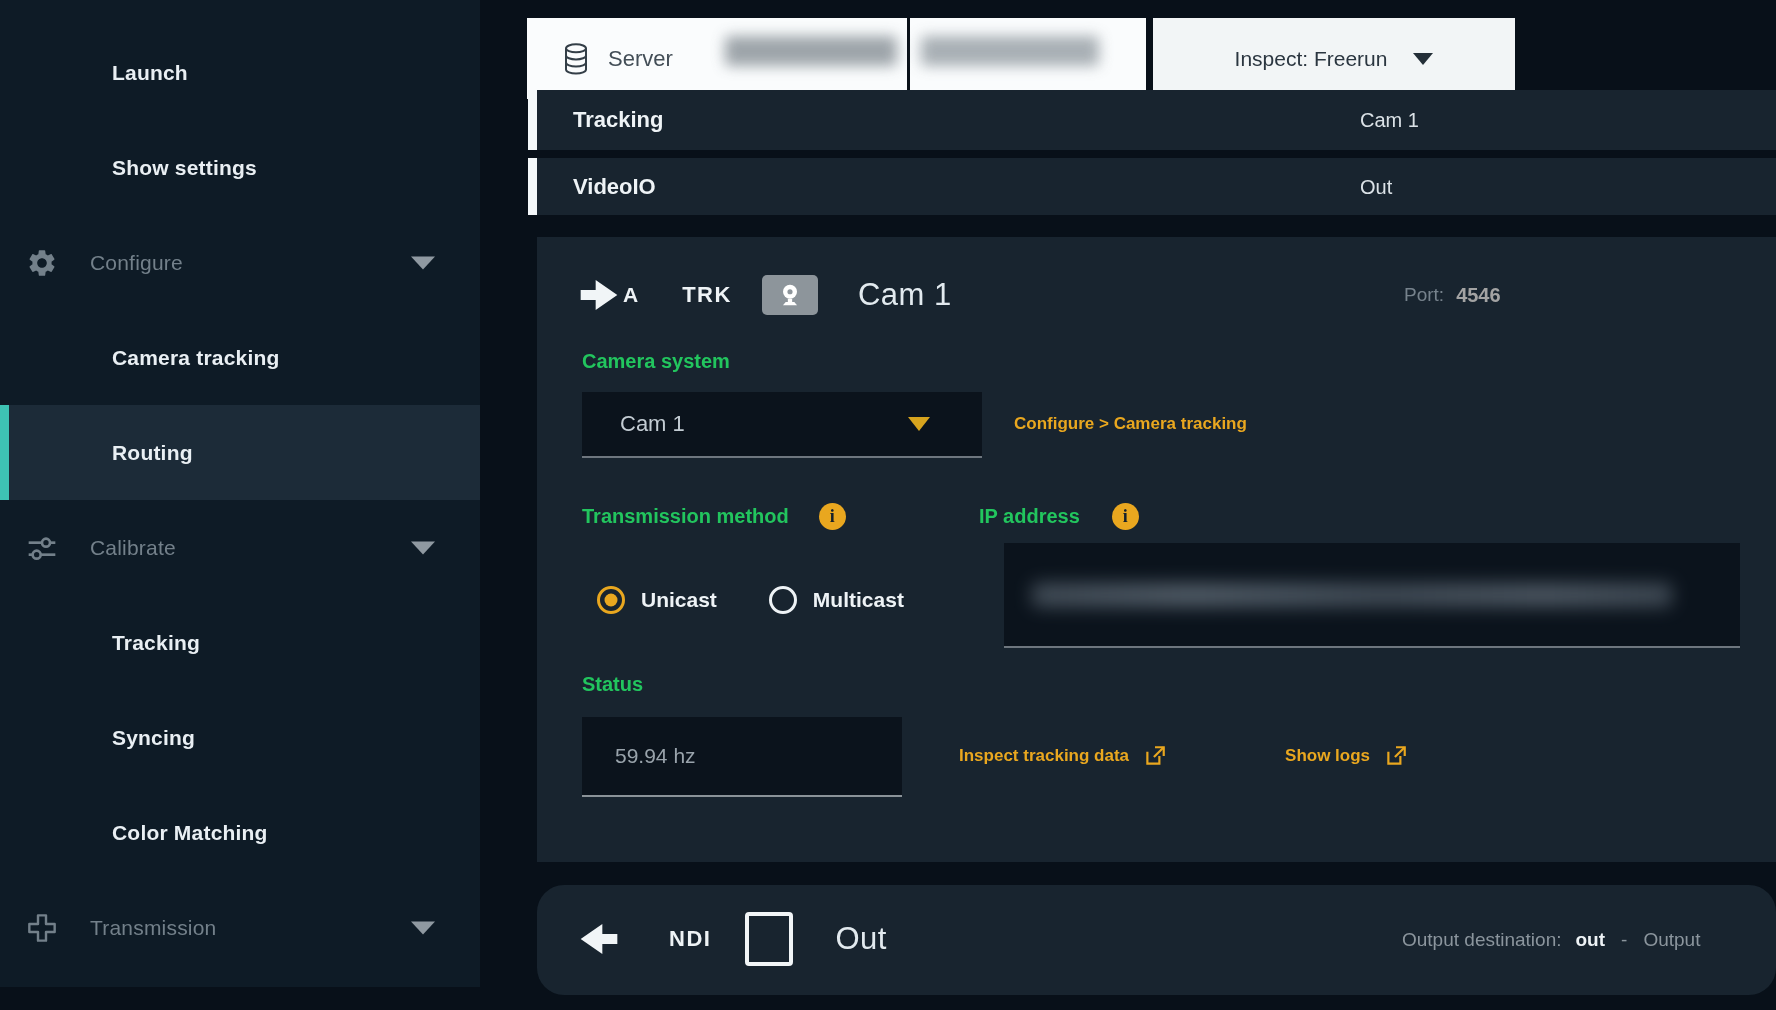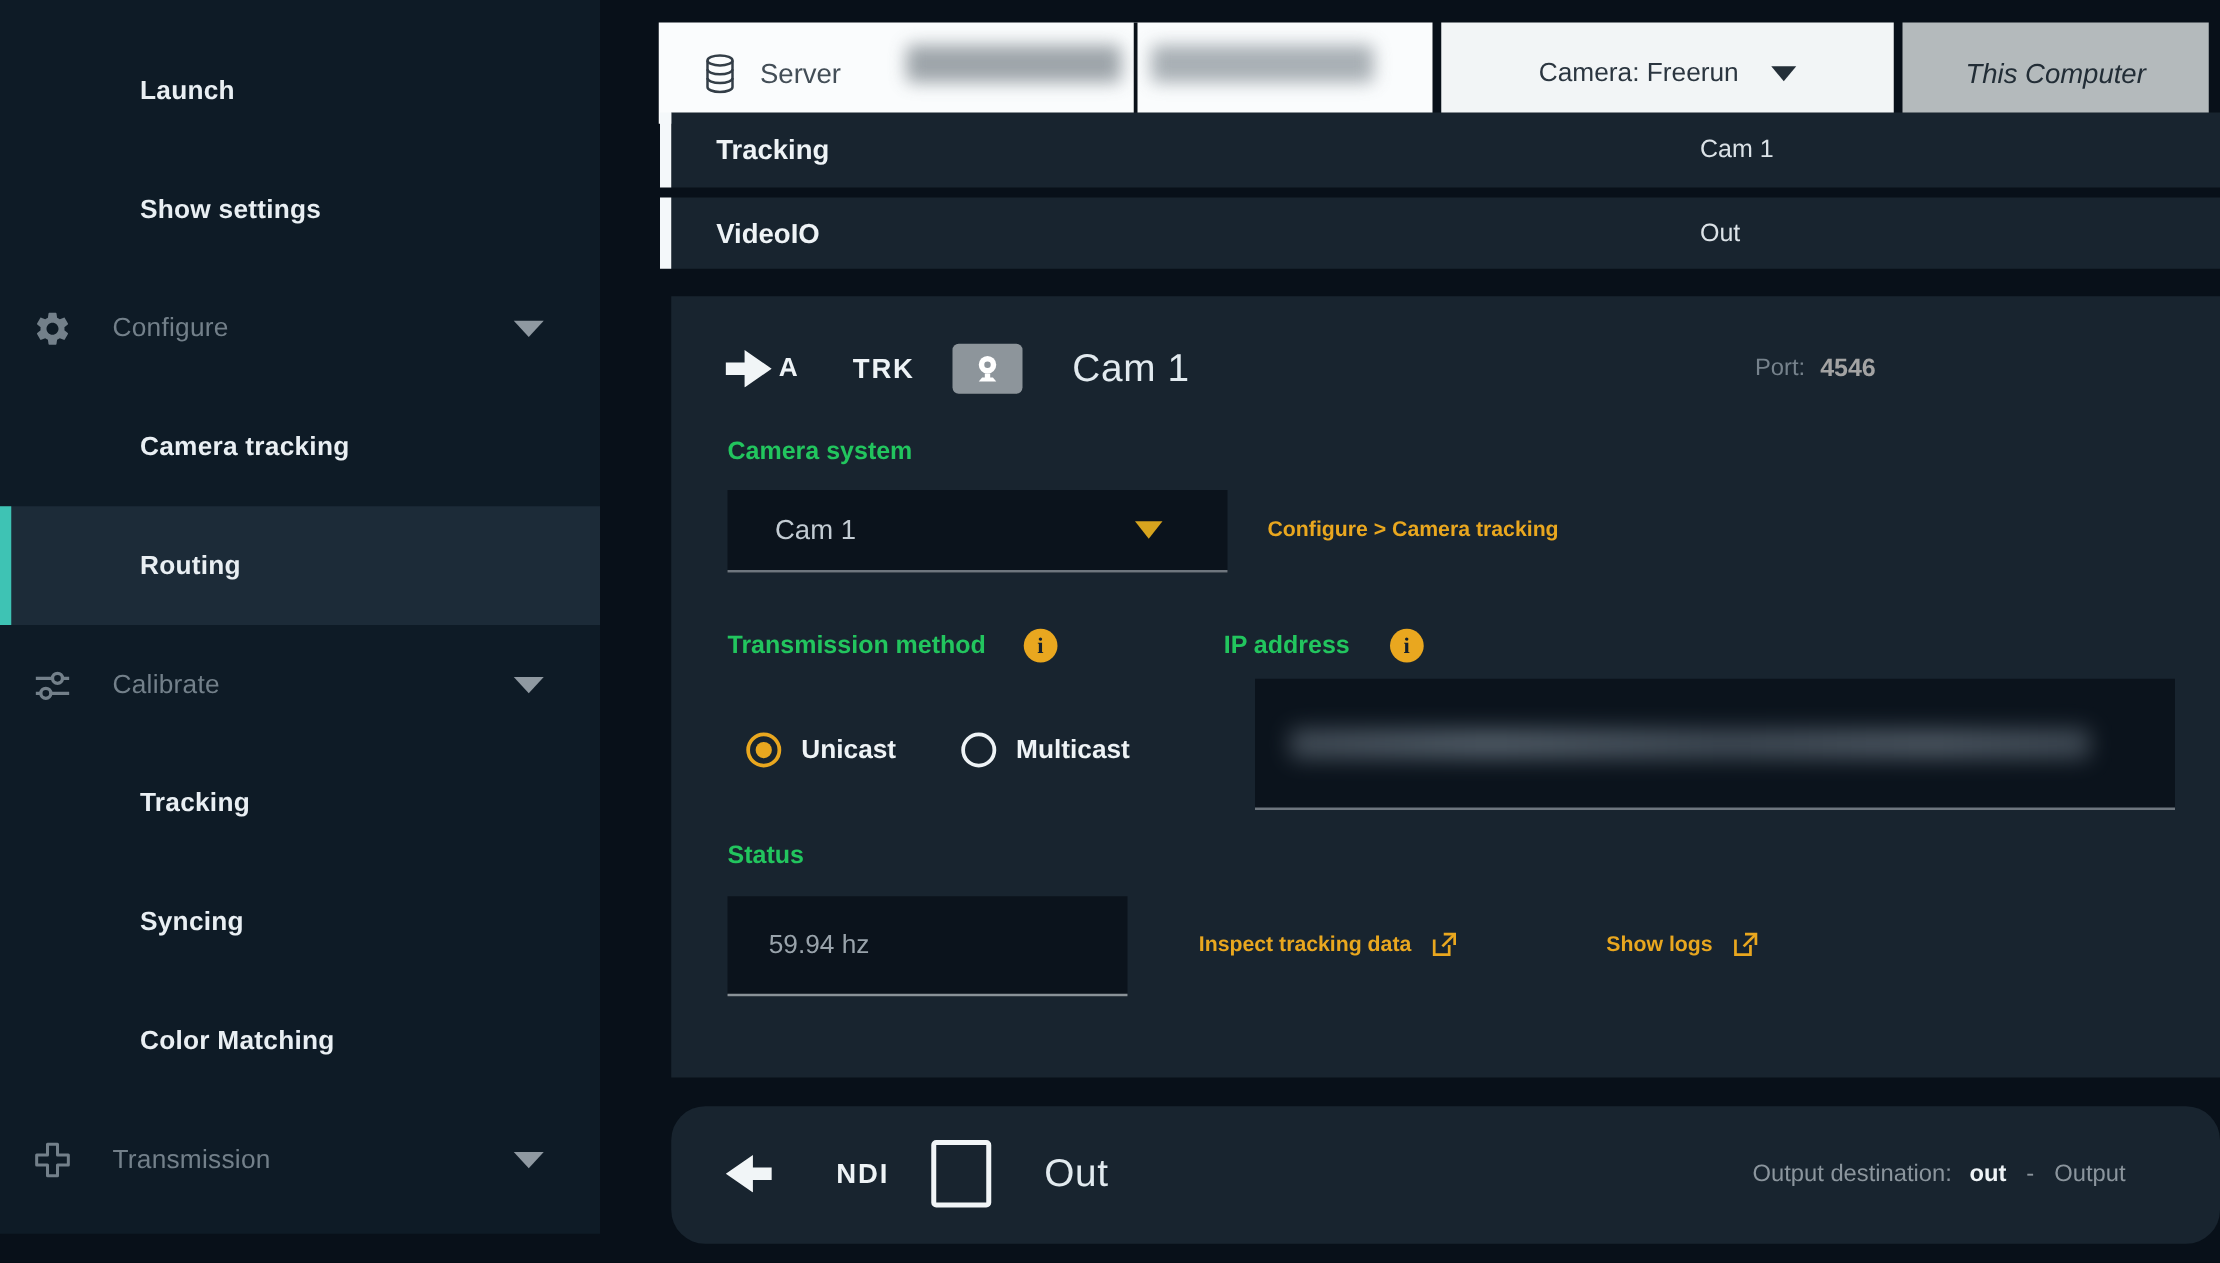--- a/index.html
+++ b/index.html
@@ -175,27 +175,24 @@
           <path d="M2.5 14.6v5.3c0 1.7 3.4 3 7.5 3s7.5-1.3 7.5-3v-5.3"></path>
         </g>
       </svg>
       <span class="srv-lbl">Server</span>
       <span class="redact r1"></span>
       <span class="tb-div"></span>
       <span class="redact r2"></span>
     </div>
     <div class="tb-gap"></div>
     <div class="tb-genlock">
-      <span class="g-lbl">Camera: Freerun</span>
+      <span class="g-lbl">Inspect: Freerun</span>
       <span class="g-caret"></span>
     </div>
     <div class="tb-gap"></div>
-    <div class="tb-computer">
-      <span class="c-lbl">This Computer</span>
-    </div>
   </header>
 
   <div class="row row-tracking">
     <span class="r-lbl">Tracking</span>
     <span class="r-val">Cam 1</span>
   </div>
   <div class="row row-videoio">
     <span class="r-lbl">VideoIO</span>
     <span class="r-val">Out</span>
   </div>

